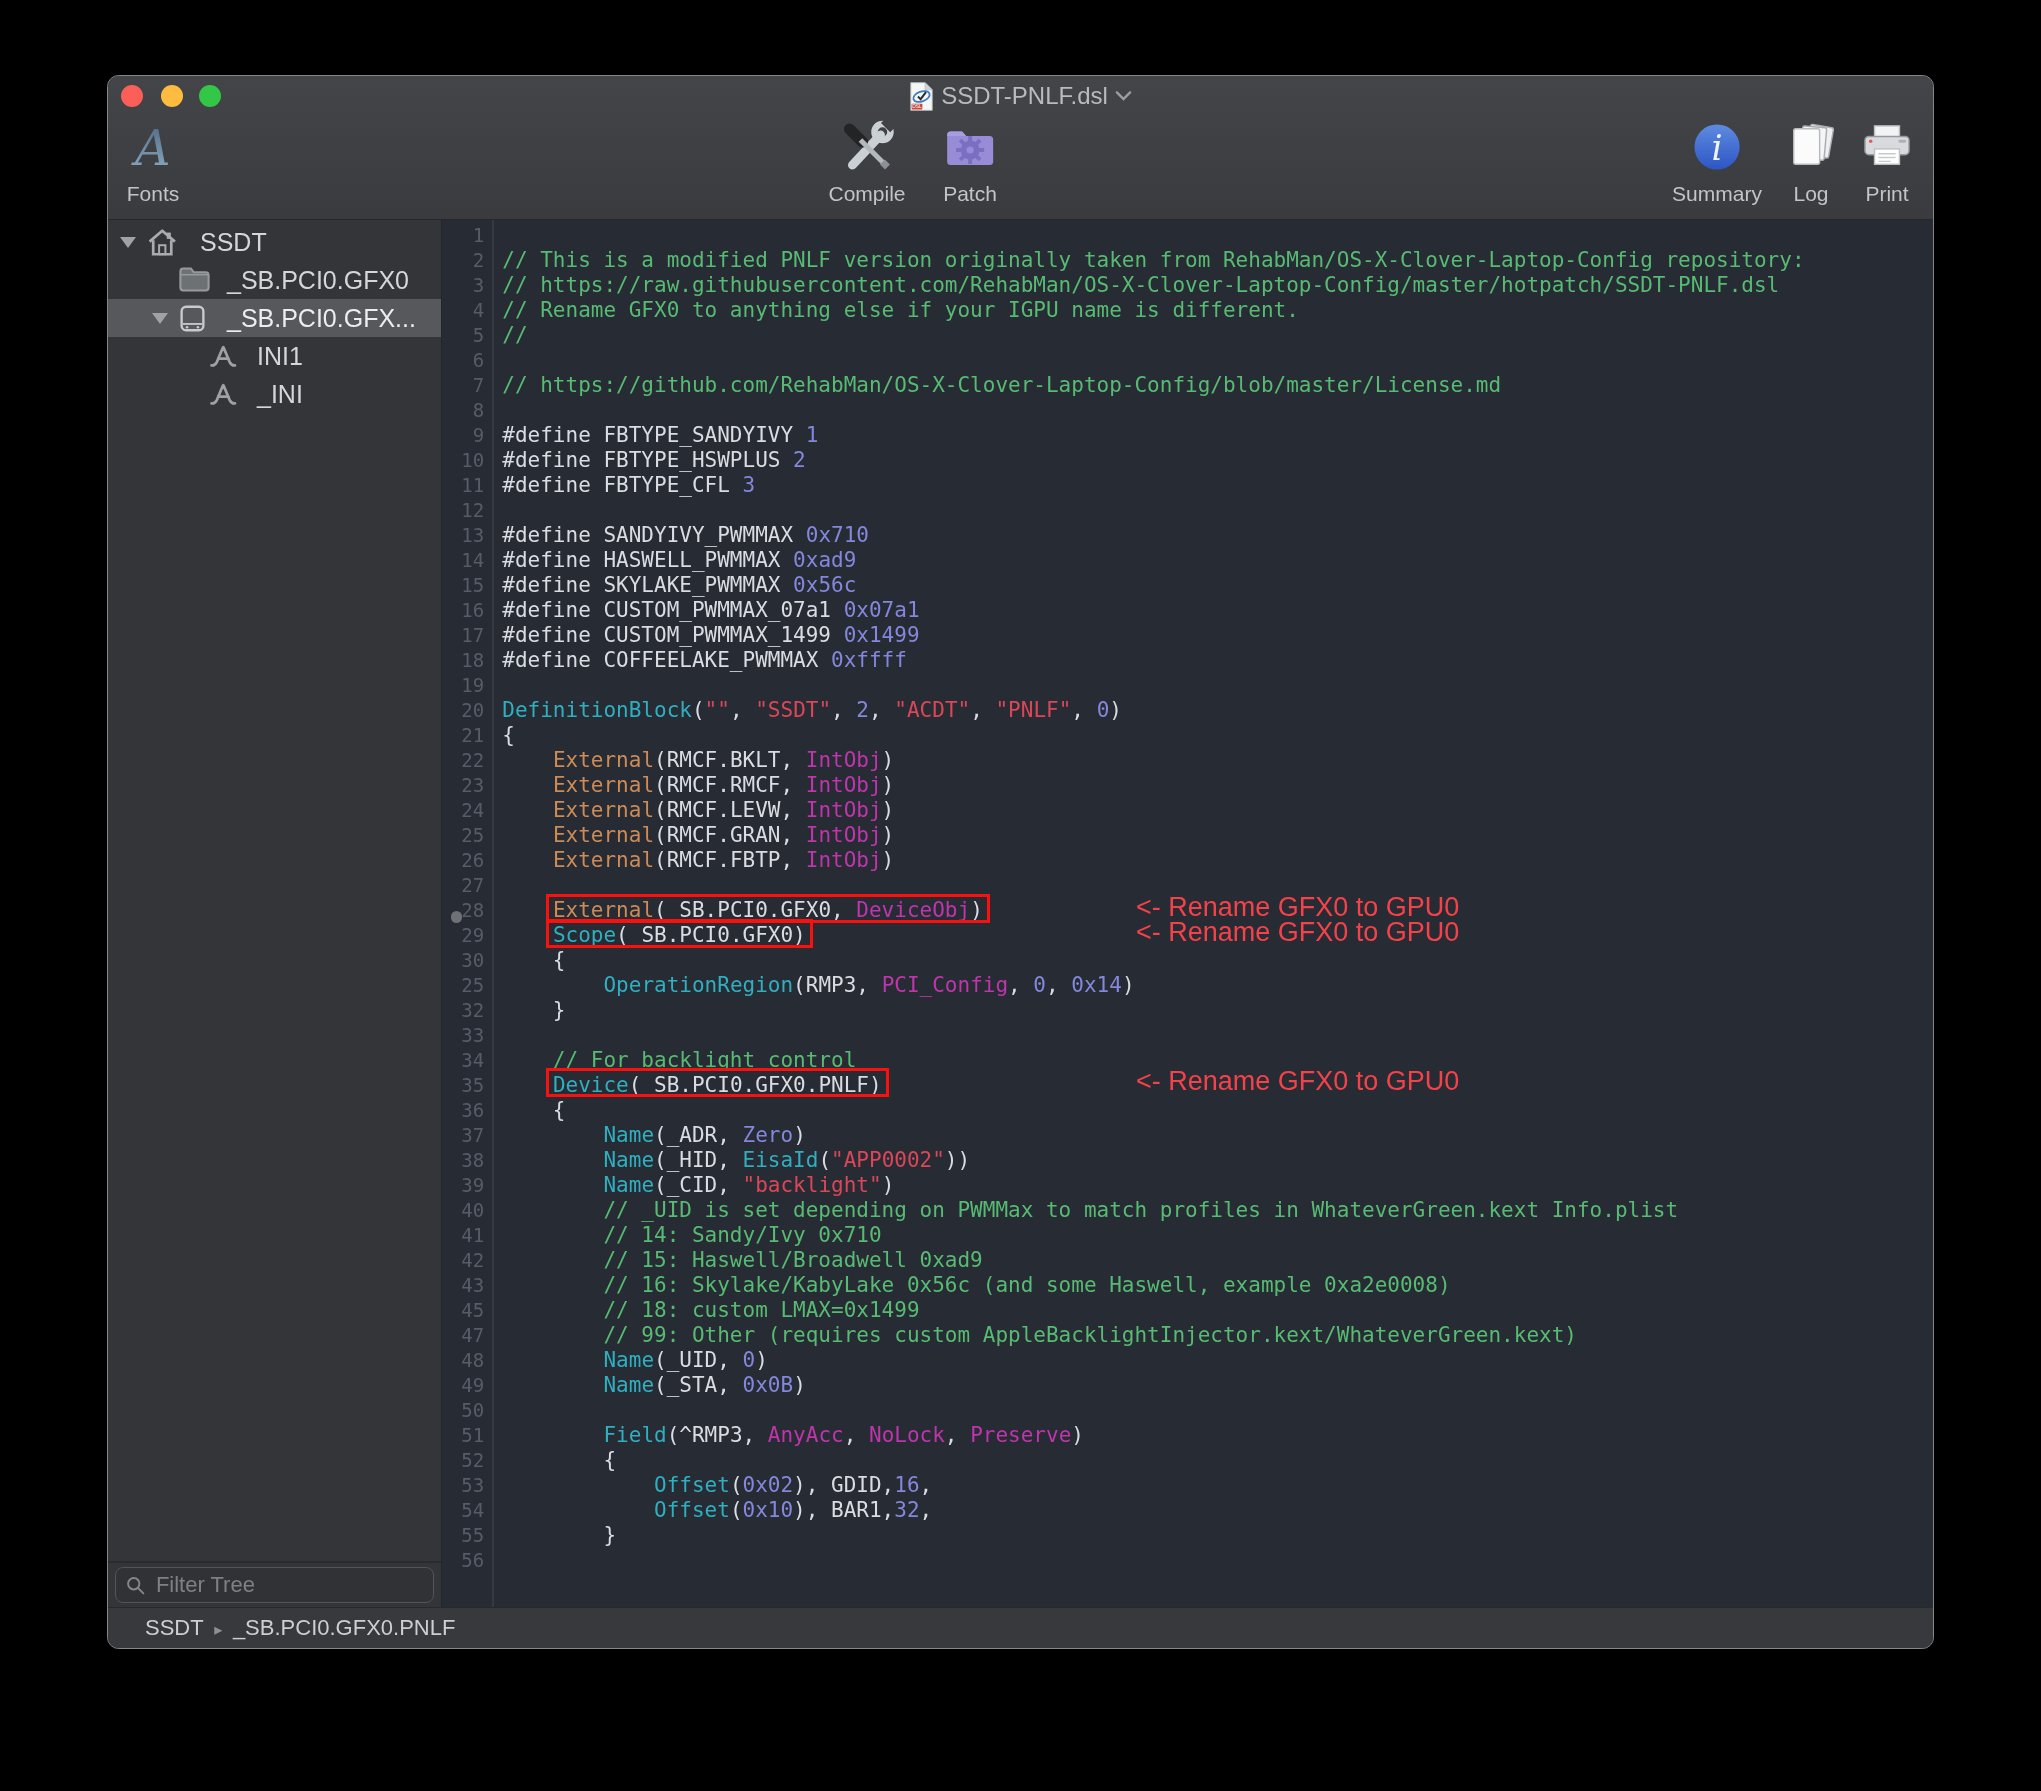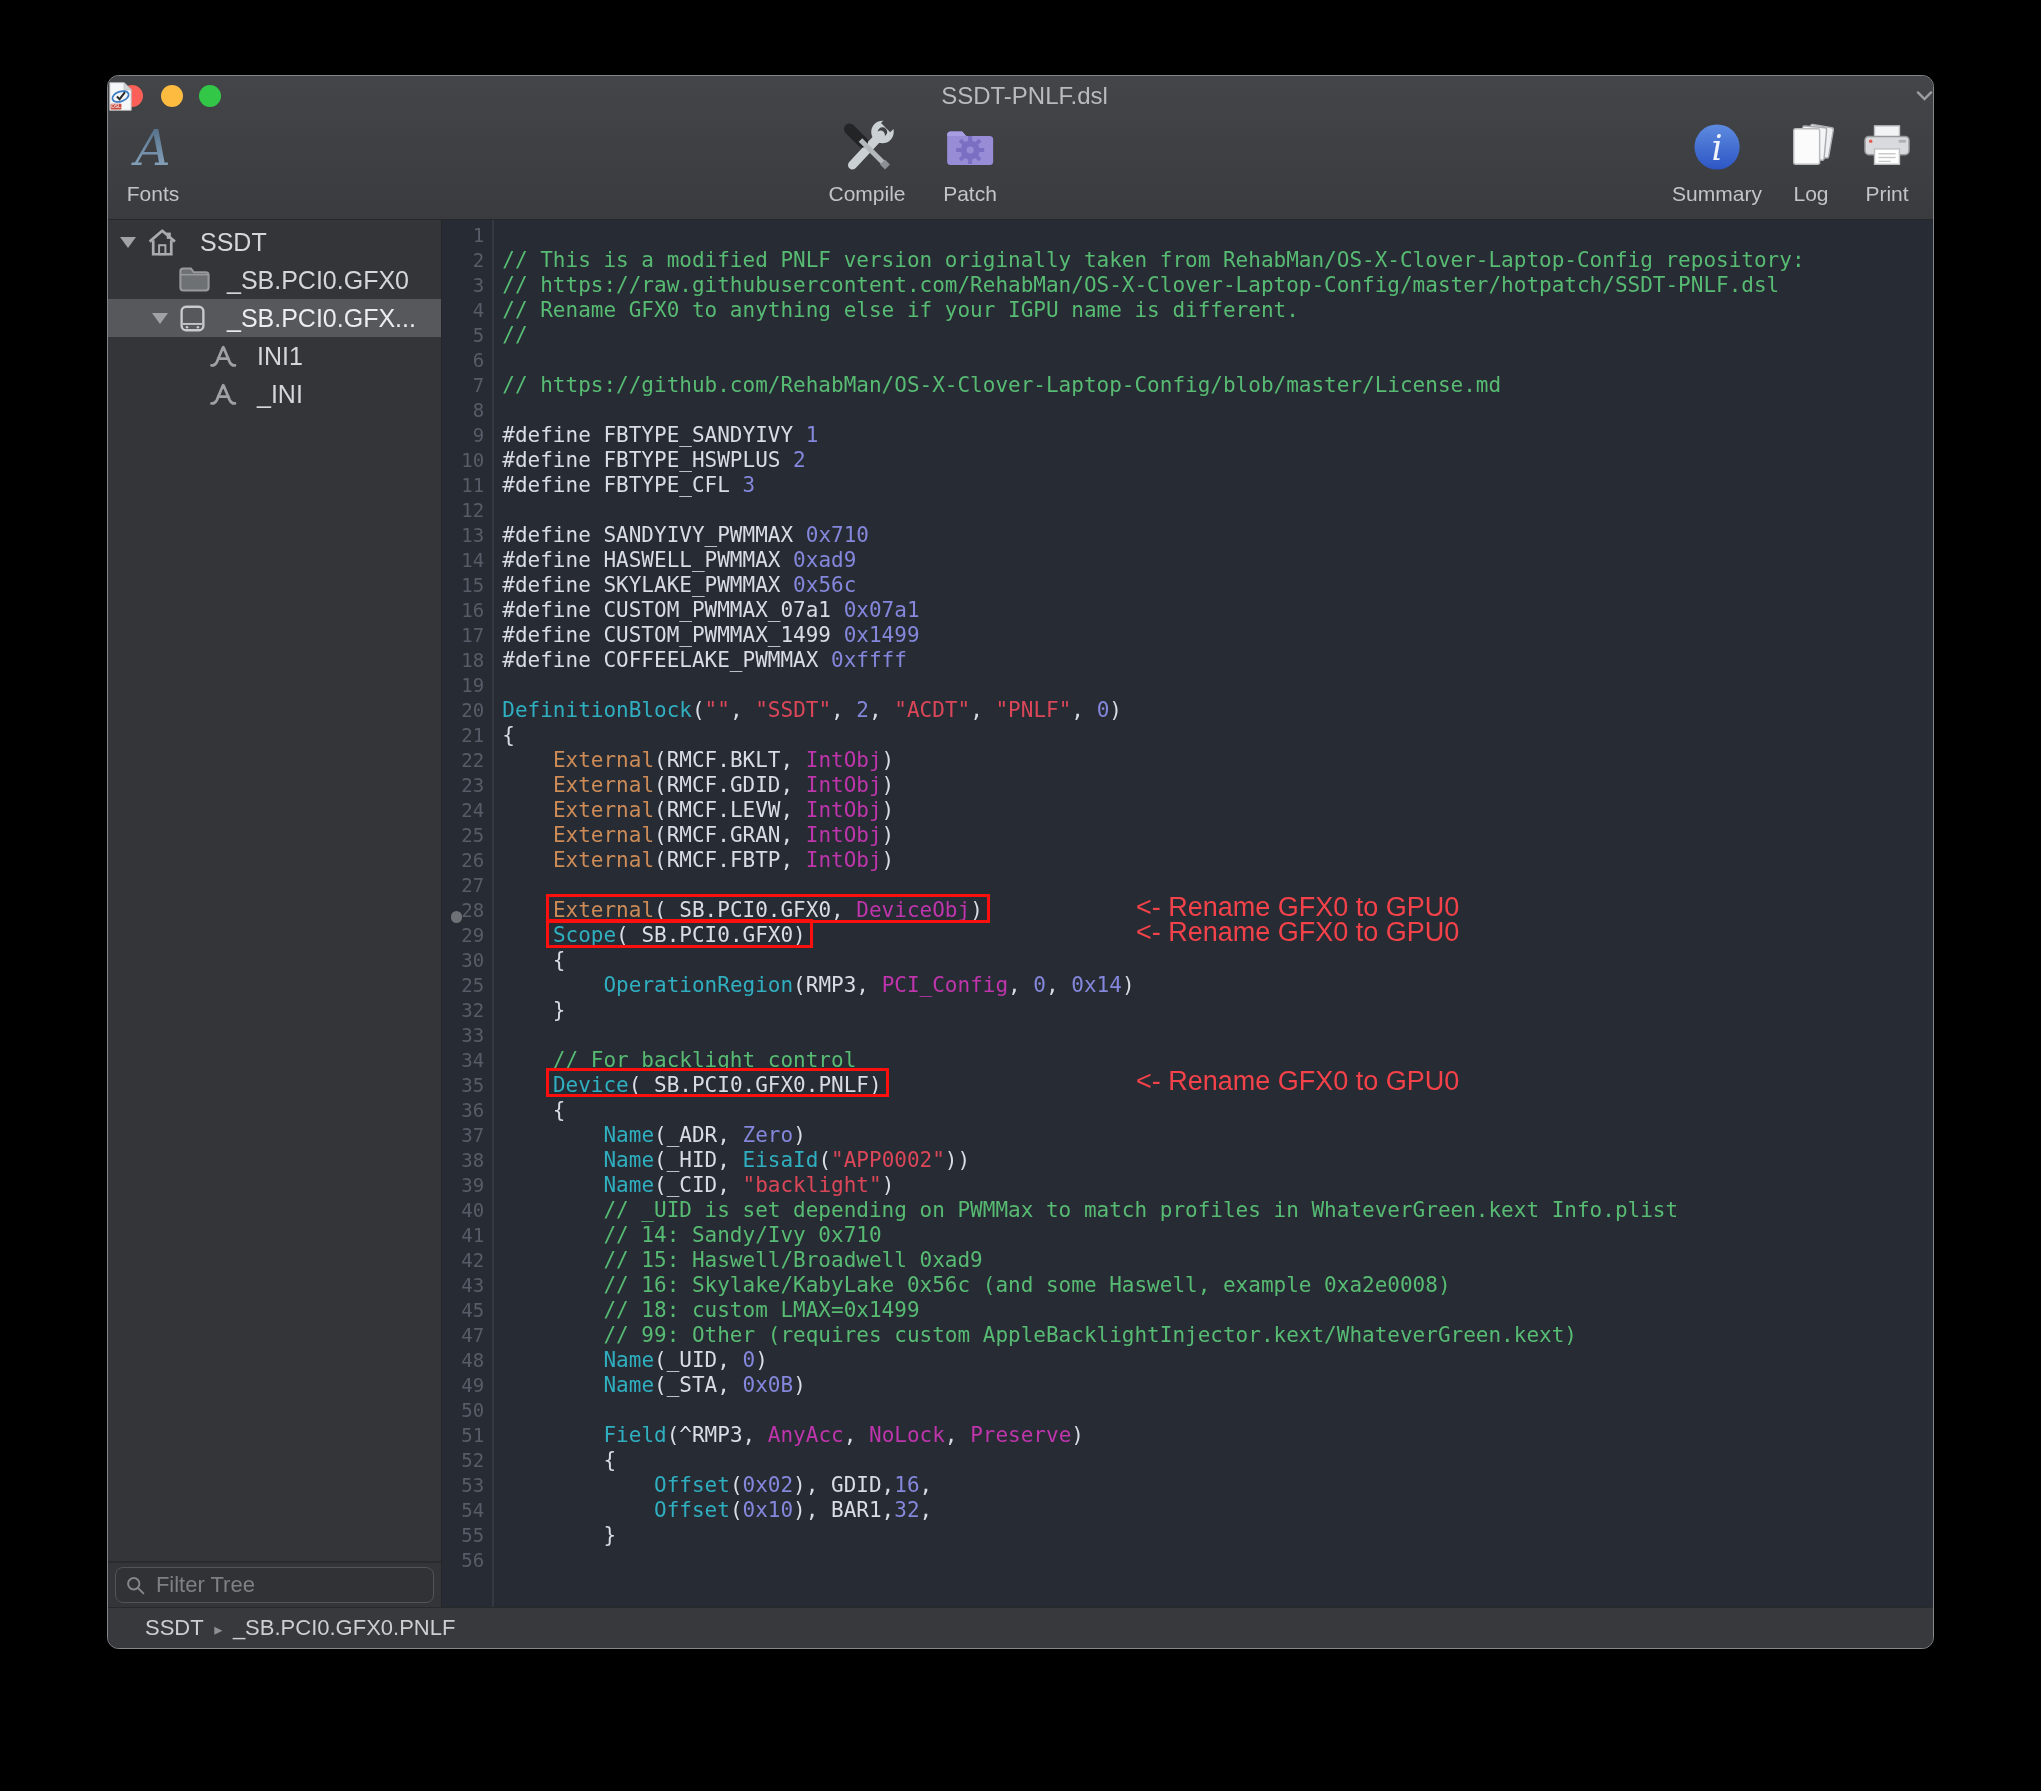--- a/index.html
+++ b/index.html
@@ -9,21 +9,21 @@
     border-radius:11.5px;border:1.9px solid #85878A;box-sizing:border-box;
     background:#333539;overflow:hidden;display:flex;flex-direction:column;}
   
   #header{flex:0 0 143px;background:linear-gradient(#434548,#393B3E);
     border-bottom:1.9px solid #26272A;position:relative;}
   .light{position:absolute;top:8.6px;width:22px;height:22px;border-radius:50%;}
   #light-close{left:13.4px;background:#FC5F57;}
   #light-min{left:53px;background:#FDBC40;}
   #light-zoom{left:91px;background:#33C748;}
   #title-group{position:absolute;top:0;left:0;right:0;height:40px;
-    display:flex;align-items:center;justify-content:space-between;gap:7px;}
+    display:flex;align-items:center;justify-content:center;gap:7px;}
   #title-text{font-size:24px;color:#B9BBBD;}
   .tb-item{position:absolute;top:40px;transform:translateX(-50%);
     text-align:center;color:#C3C4C6;font-size:21px;}
   .tb-icon{display:flex;height:61px;align-items:center;justify-content:center;}
   .tb-label{margin-top:5.7px;line-height:21px;}
   .tb-fonts{left:45px}.tb-compile{left:759px}.tb-patch{left:862px}
   .tb-summary{left:1609px}.tb-log{left:1703px}.tb-print{left:1779px}
   
   #main{flex:1;display:flex;min-height:0;}
   #sidebar{flex:0 0 334px;background:#333539;border-right:1.9px solid #242628;
@@ -260,21 +260,21 @@
           <div class="line"><span class="ln">13</span><span class="code"><span class="tp">#define SANDYIVY_PWMMAX </span><span class="tn">0x710</span></span></div>
           <div class="line"><span class="ln">14</span><span class="code"><span class="tp">#define HASWELL_PWMMAX </span><span class="tn">0xad9</span></span></div>
           <div class="line"><span class="ln">15</span><span class="code"><span class="tp">#define SKYLAKE_PWMMAX </span><span class="tn">0x56c</span></span></div>
           <div class="line"><span class="ln">16</span><span class="code"><span class="tp">#define CUSTOM_PWMMAX_07a1 </span><span class="tn">0x07a1</span></span></div>
           <div class="line"><span class="ln">17</span><span class="code"><span class="tp">#define CUSTOM_PWMMAX_1499 </span><span class="tn">0x1499</span></span></div>
           <div class="line"><span class="ln">18</span><span class="code"><span class="tp">#define COFFEELAKE_PWMMAX </span><span class="tn">0xffff</span></span></div>
           <div class="line"><span class="ln">19</span><span class="code"></span></div>
           <div class="line"><span class="ln">20</span><span class="code"><span class="tk">DefinitionBlock</span><span class="tp">(</span><span class="ts">""</span><span class="tp">, </span><span class="ts">"SSDT"</span><span class="tp">, </span><span class="tn">2</span><span class="tp">, </span><span class="ts">"ACDT"</span><span class="tp">, </span><span class="ts">"PNLF"</span><span class="tp">, </span><span class="tn">0</span><span class="tp">)</span></span></div>
           <div class="line"><span class="ln">21</span><span class="code"><span class="tp">{</span></span></div>
           <div class="line"><span class="ln">22</span><span class="code"><span class="tp">    </span><span class="te">External</span><span class="tp">(RMCF.BKLT, </span><span class="tm">IntObj</span><span class="tp">)</span></span></div>
-          <div class="line"><span class="ln">23</span><span class="code"><span class="tp">    </span><span class="te">External</span><span class="tp">(RMCF.GDID, </span><span class="tm">IntObj</span><span class="tp">)</span></span></div>
+          <div class="line"><span class="ln">23</span><span class="code"><span class="tp">    </span><span class="te">External</span><span class="tp">(RMCF.RMCF, </span><span class="tm">IntObj</span><span class="tp">)</span></span></div>
           <div class="line"><span class="ln">24</span><span class="code"><span class="tp">    </span><span class="te">External</span><span class="tp">(RMCF.LEVW, </span><span class="tm">IntObj</span><span class="tp">)</span></span></div>
           <div class="line"><span class="ln">25</span><span class="code"><span class="tp">    </span><span class="te">External</span><span class="tp">(RMCF.GRAN, </span><span class="tm">IntObj</span><span class="tp">)</span></span></div>
           <div class="line"><span class="ln">26</span><span class="code"><span class="tp">    </span><span class="te">External</span><span class="tp">(RMCF.FBTP, </span><span class="tm">IntObj</span><span class="tp">)</span></span></div>
           <div class="line"><span class="ln">27</span><span class="code"></span></div>
           <div class="line"><span class="ln">28</span><span class="code"><span class="tp">    </span><span class="te">External</span><span class="tp">(_SB.PCI0.GFX0, </span><span class="tm">DeviceObj</span><span class="tp">)</span></span></div>
           <div class="line"><span class="ln">29</span><span class="code"><span class="tp">    </span><span class="tk">Scope</span><span class="tp">(_SB.PCI0.GFX0)</span></span></div>
           <div class="line"><span class="ln">30</span><span class="code"><span class="tp">    {</span></span></div>
           <div class="line"><span class="ln">25</span><span class="code"><span class="tp">        </span><span class="tk">OperationRegion</span><span class="tp">(RMP3, </span><span class="tm">PCI_Config</span><span class="tp">, </span><span class="tn">0</span><span class="tp">, </span><span class="tn">0x14</span><span class="tp">)</span></span></div>
           <div class="line"><span class="ln">32</span><span class="code"><span class="tp">    }</span></span></div>
           <div class="line"><span class="ln">33</span><span class="code"></span></div>

